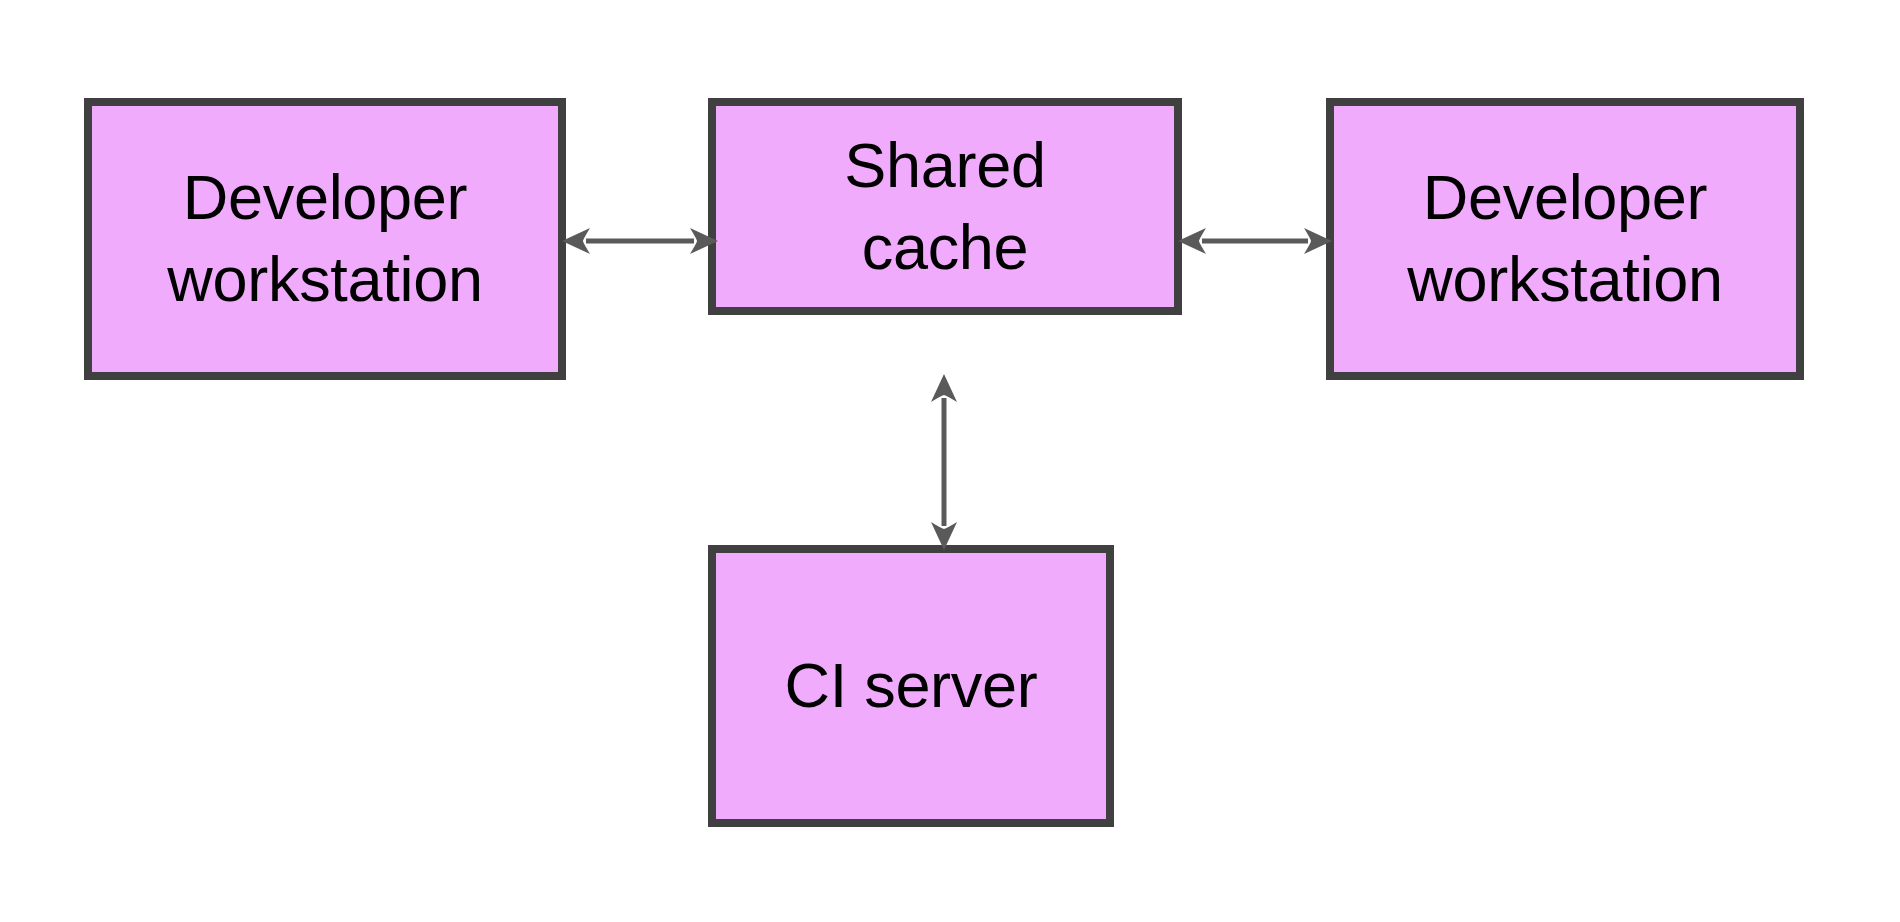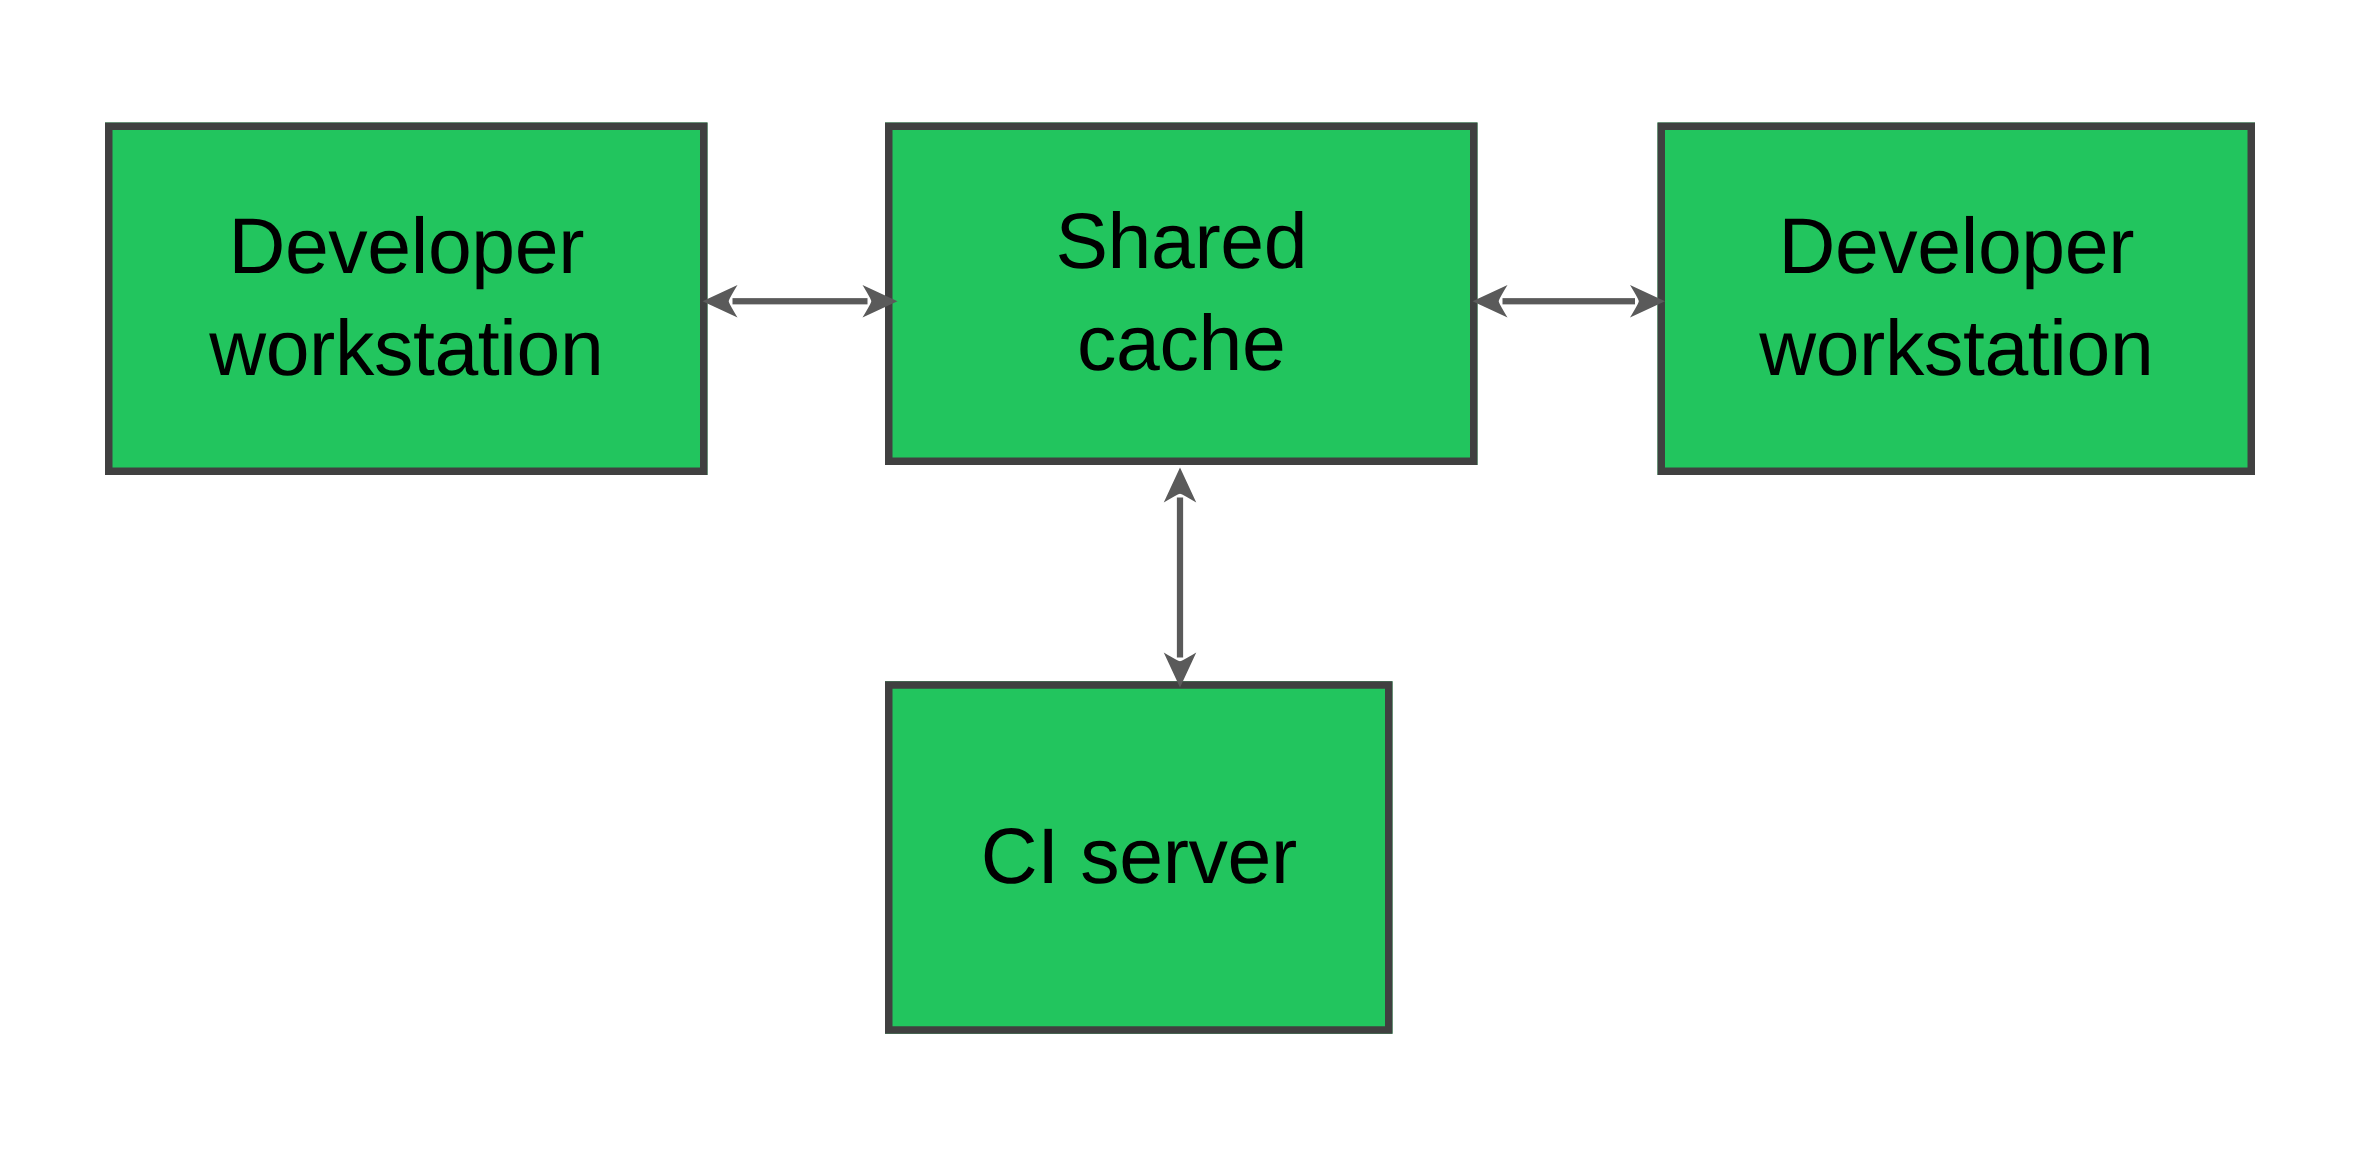--- a/index.html
+++ b/index.html
@@ -14,43 +14,43 @@
   #canvas {
     position: relative;
     width: 1900px;
     height: 922px;
     background: #ffffff;
     overflow: hidden;
   }
   .node {
     position: absolute;
     box-sizing: border-box;
-    background: #22c55e;
-    border: 6px solid #404040;
+    background: #f0abfc;
+    border: 8px solid #404040;
     display: flex;
     align-items: center;
     justify-content: center;
     text-align: center;
     color: #000000;
     font-size: 63px;
     line-height: 1.30;
     font-weight: 400;
     letter-spacing: -0.3px;
     white-space: pre-line;
     user-select: none;
   }
   .node-label {
     display: block;
     width: 100%;
     padding: 0 6px;
     box-sizing: border-box;
   }
   
   #node-dev-left   { left: 84px;  top: 98px;  width: 482px; height: 282px; }
-  #node-cache      { left: 708px; top: 98px;  width: 474px; height: 274px; }
+  #node-cache      { left: 708px; top: 98px;  width: 474px; height: 217px; }
   #node-dev-right  { left: 1326px;top: 98px;  width: 478px; height: 282px; }
   #node-ci         { left: 708px; top: 545px; width: 406px; height: 282px; }
 
   
   .edge {
     position: absolute;
     overflow: visible;
     pointer-events: none;
   }
   #edge-left-cache  { left: 560px; top: 215px; width: 160px; height: 52px; }

